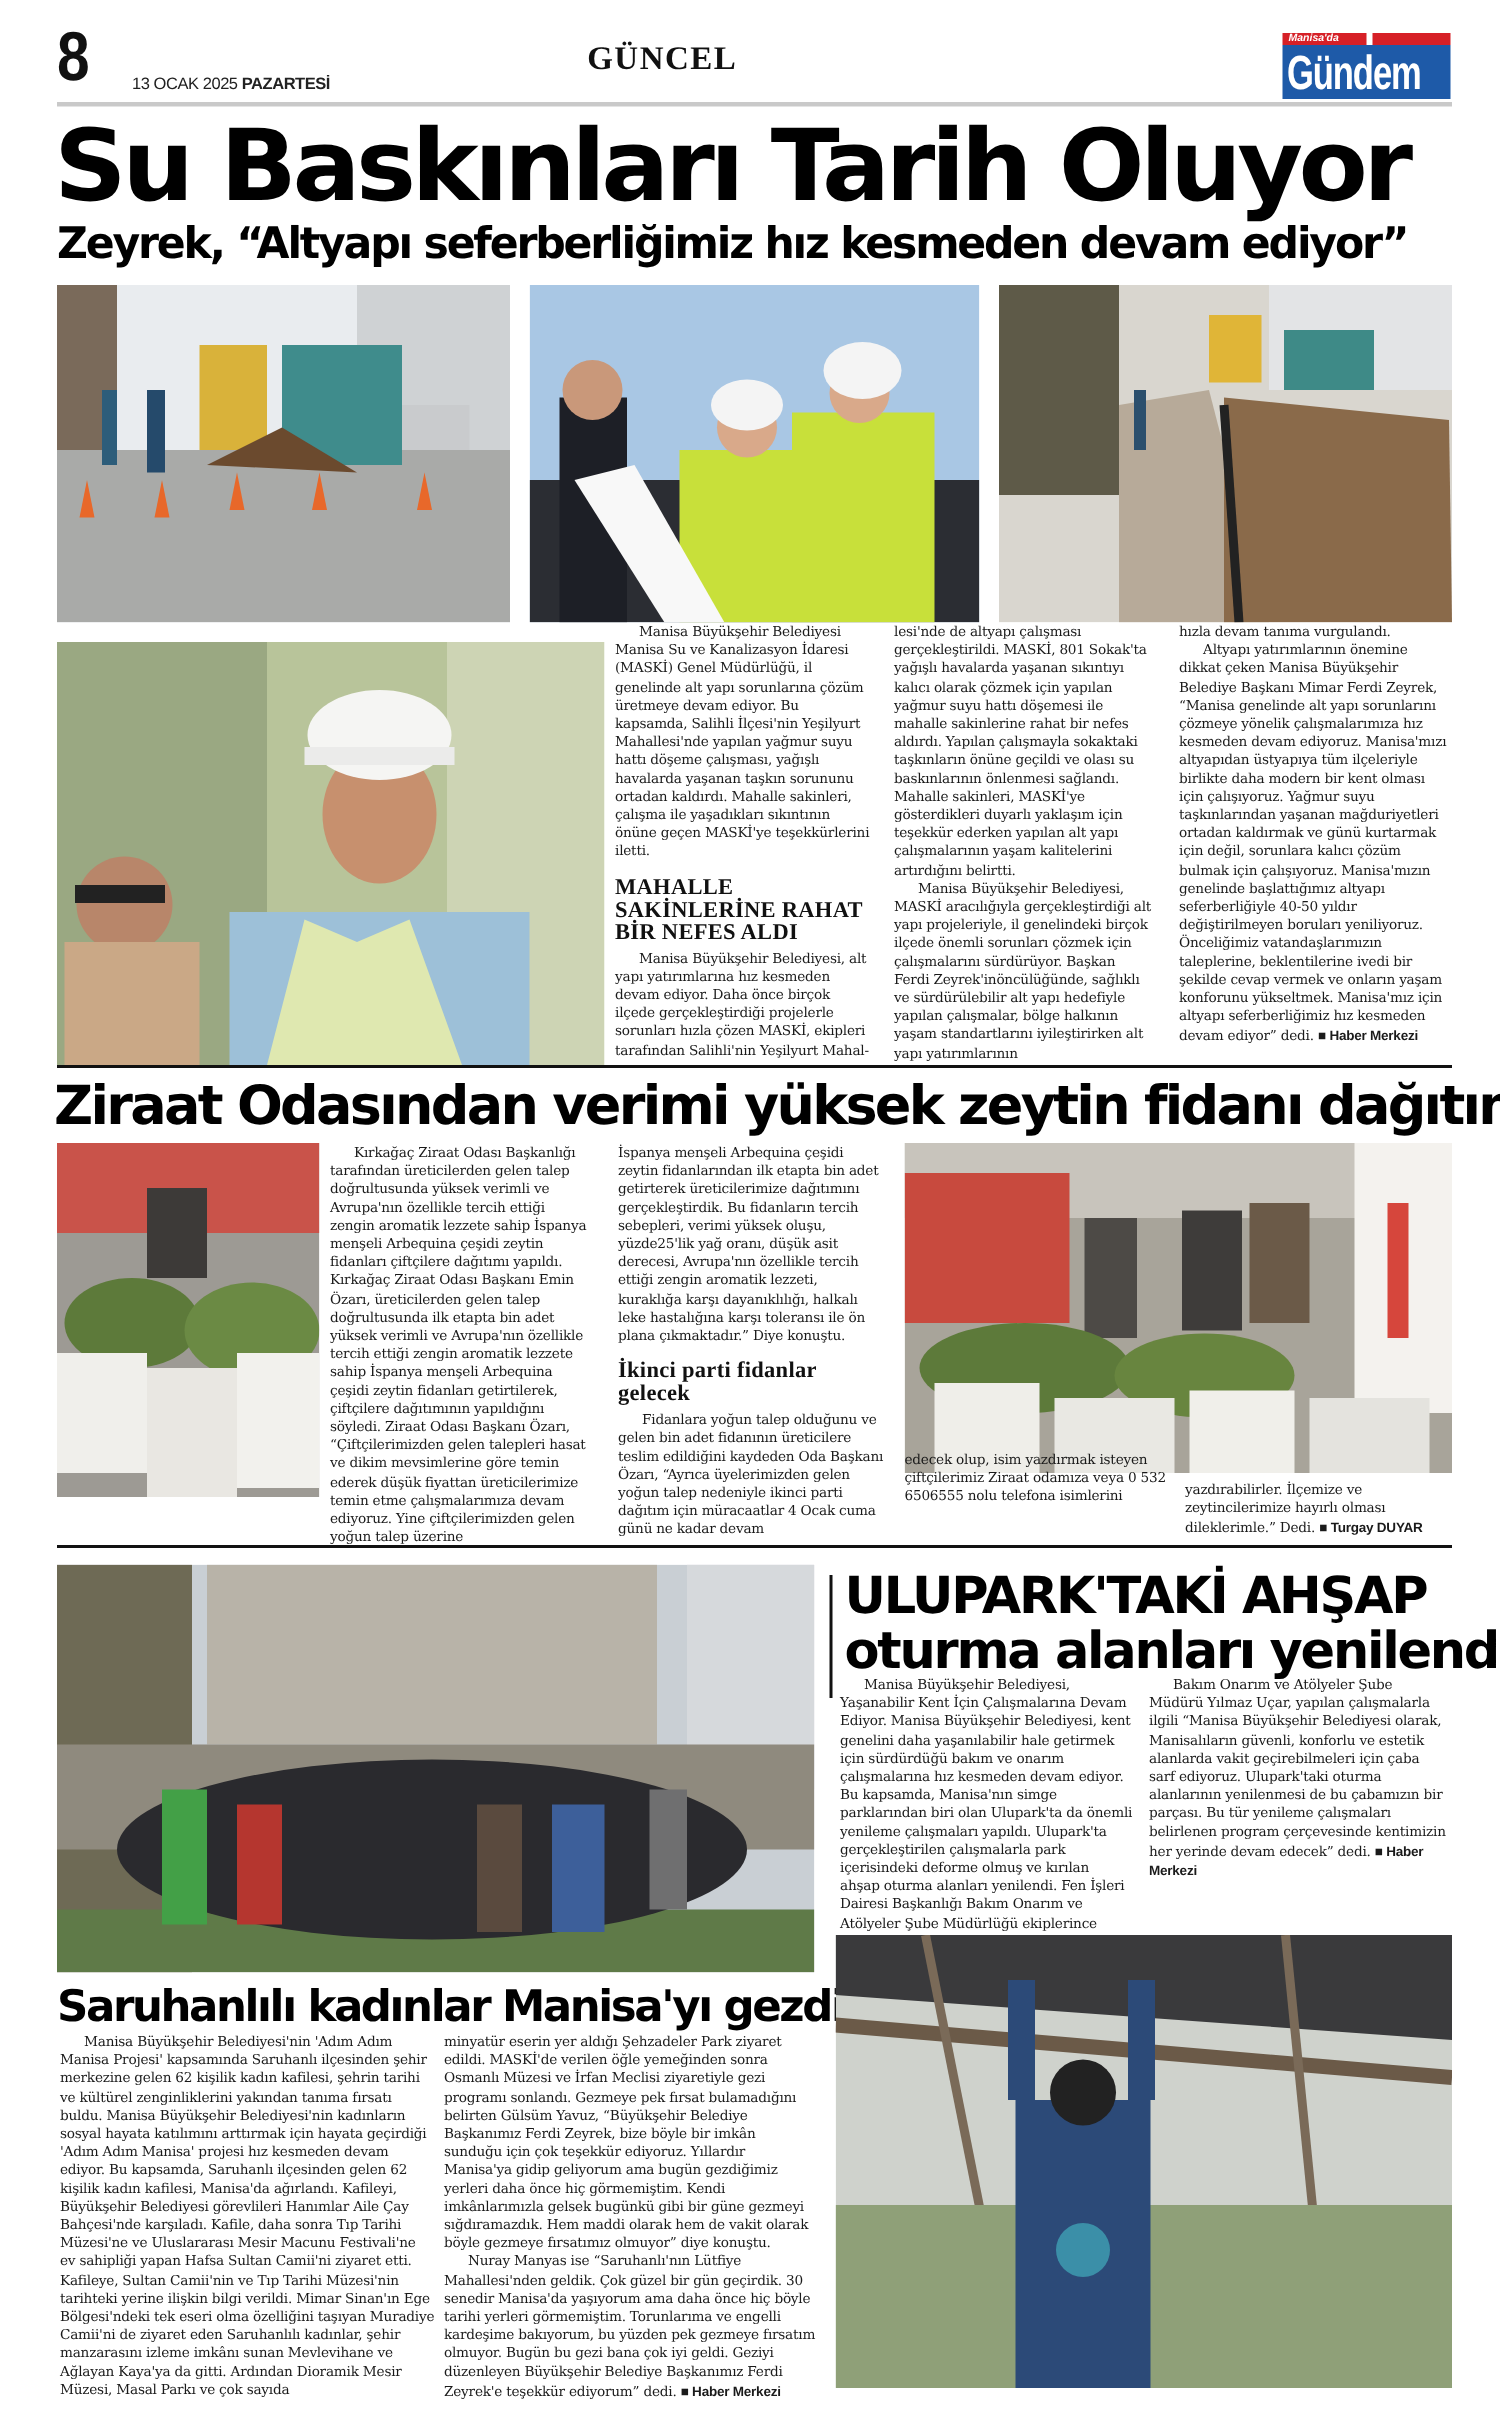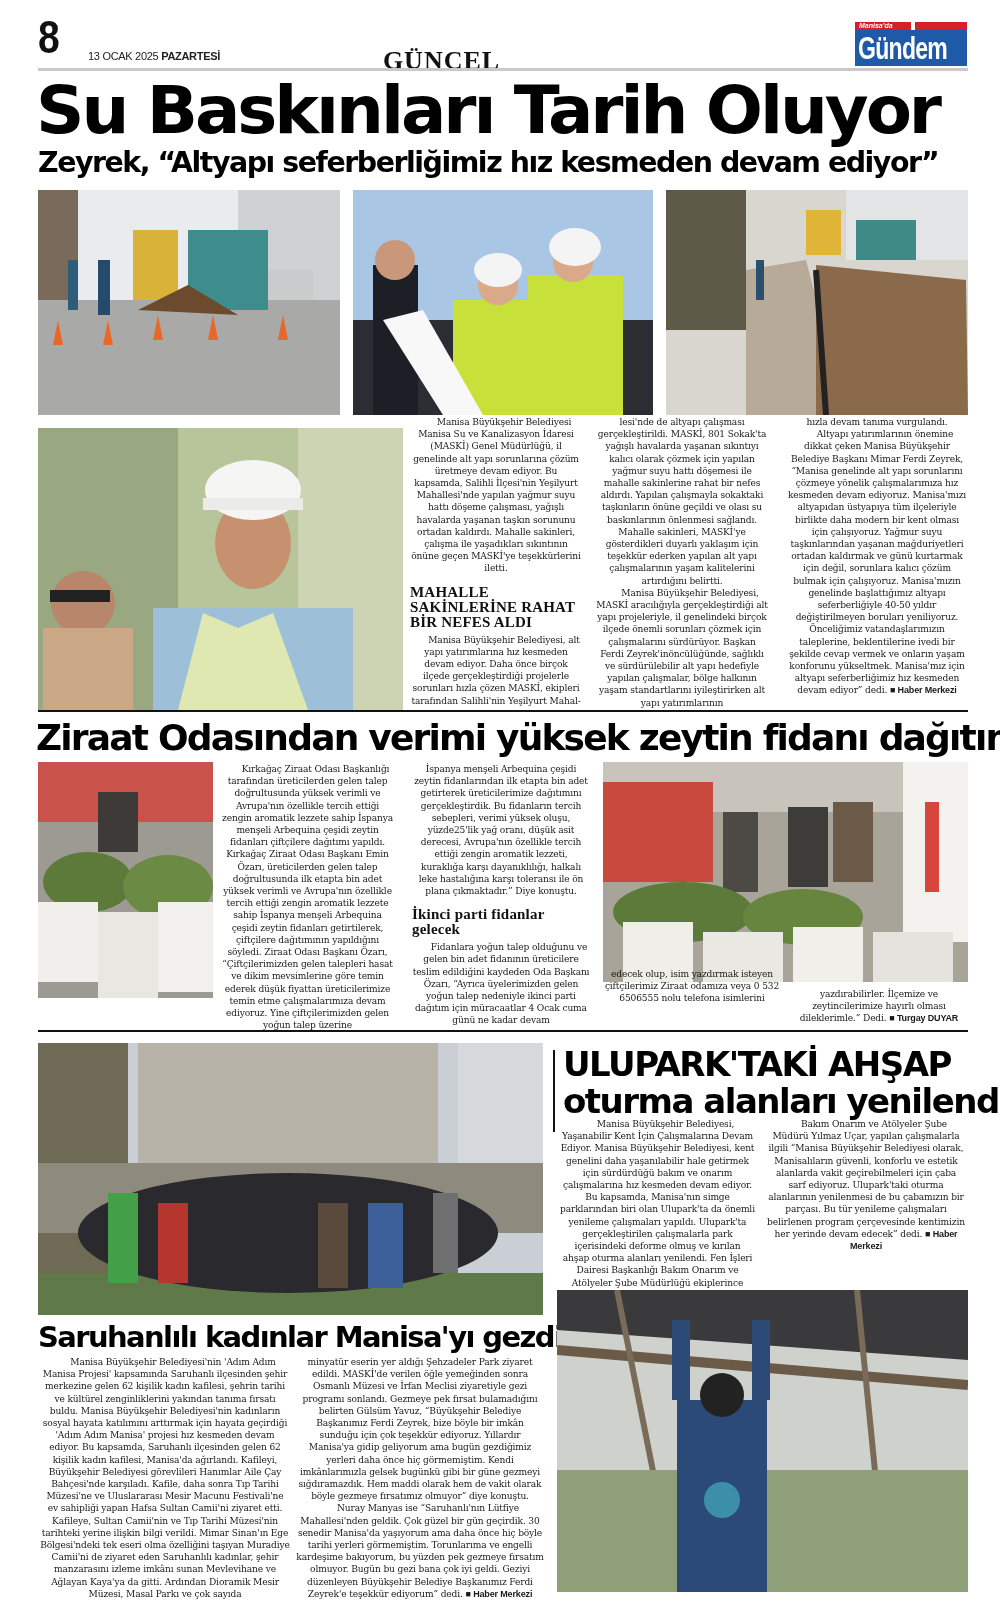--- a/index.html
+++ b/index.html
@@ -4,38 +4,38 @@
 <style>
   * { box-sizing: border-box; margin: 0; padding: 0; }
   html, body { width: 1000px; height: 1615px; background: #ffffff; overflow: hidden; }
   body { position: relative; font-family: "DejaVu Serif", serif; color: #111; }
   .abs { position: absolute; }
 
   
   #page-num { left: 38px; top: 14px; font-family: "Liberation Sans", sans-serif; font-size: 46px; font-weight: 700; line-height: 1; transform: scaleX(0.85); transform-origin: left; }
   #date-line { left: 88px; top: 50px; font-family: "Liberation Sans", sans-serif; font-size: 11px; letter-spacing: -0.3px; color: #222; }
   #date-line b { font-weight: 700; }
-  #section-title { left: 0; width: 883px; top: 26px; text-align: center; font-family: "Liberation Serif", serif; font-size: 26px; font-weight: 700; letter-spacing: 1px; margin-top: 20px; }
+  #section-title { left: 0; width: 883px; top: 26px; text-align: center; font-family: "Liberation Serif", serif; font-size: 22px; font-weight: 700; letter-spacing: 1px; }
   #logo { left: 855px; top: 22px; width: 89px; height: 44px; }
   #logo .tag { position: absolute; left: 0; top: 0; width: 56px; height: 8px; background: #d62027; color: #fff; font-family: "Liberation Sans", sans-serif; font-size: 7px; font-style: italic; font-weight: 700; line-height: 8px; padding-left: 4px; }
   #logo .tag2 { position: absolute; left: 60px; top: 0; width: 52px; height: 8px; background: #d62027; }
   #logo .main { position: absolute; left: 0; top: 8px; width: 112px; height: 36px; background: #1e5aa8; color: #fff; font-family: "Liberation Sans", sans-serif; font-weight: 700; font-size: 32px; line-height: 36px; padding-left: 3px; letter-spacing: -1px; transform-origin: left; }
   #logo .main span { display: inline-block; transform: scaleX(0.72); transform-origin: left; }
   #rule-top { left: 38px; top: 68px; width: 930px; height: 3px; background: #c9c9c9; }
 
   
   .mega { font-family: "DejaVu Sans", sans-serif; font-weight: 900; font-weight: bold; color: #000; white-space: nowrap; transform-origin: left top; }
   #h1 { left: 36px; top: 78px; font-size: 66px; letter-spacing: -3px; transform: scaleX(1.02); line-height: 1; }
   #h1-sub { left: 38px; top: 148px; font-size: 29px; letter-spacing: -1.5px; transform: scaleX(0.98); line-height: 1; }
 
   .photo { position: absolute; overflow: hidden; }
   .photo svg { width: 100%; height: 100%; display: block; }
 
   .col { position: absolute; font-family: "DejaVu Serif", serif; font-size: 9.1px; line-height: 12.2px; text-align: left; color: #1a1a1a; letter-spacing: -0.15px; }
-  .col p { text-indent: 16px; text-align: center; }
+  .col p { text-indent: 16px; }
   .col p.noind { text-indent: 0; }
   .subhead { font-family: "Liberation Serif", serif; font-weight: 700; font-size: 15px; line-height: 15px; margin: 10px 0 4px 0; color: #111; letter-spacing: 0.2px; }
   .byline { font-family: "Liberation Sans", sans-serif; font-weight: 700; font-size: 9px; }
   .byline::before { content: "■ "; font-size: 9px; }
 
   .hrule { position: absolute; left: 38px; width: 930px; background: #111; }
   #h2 { left: 36px; top: 720px; font-size: 36px; letter-spacing: -1.8px; line-height: 1; }
   #h3 { left: 563px; top: 1046px; font-size: 34px; letter-spacing: -1.5px; line-height: 1.08; }
   #h4 { left: 38px; top: 1323px; font-size: 29px; letter-spacing: -1.6px; line-height: 1; }
   #vrule { left: 553px; top: 1050px; width: 2px; height: 82px; background: #111; }

